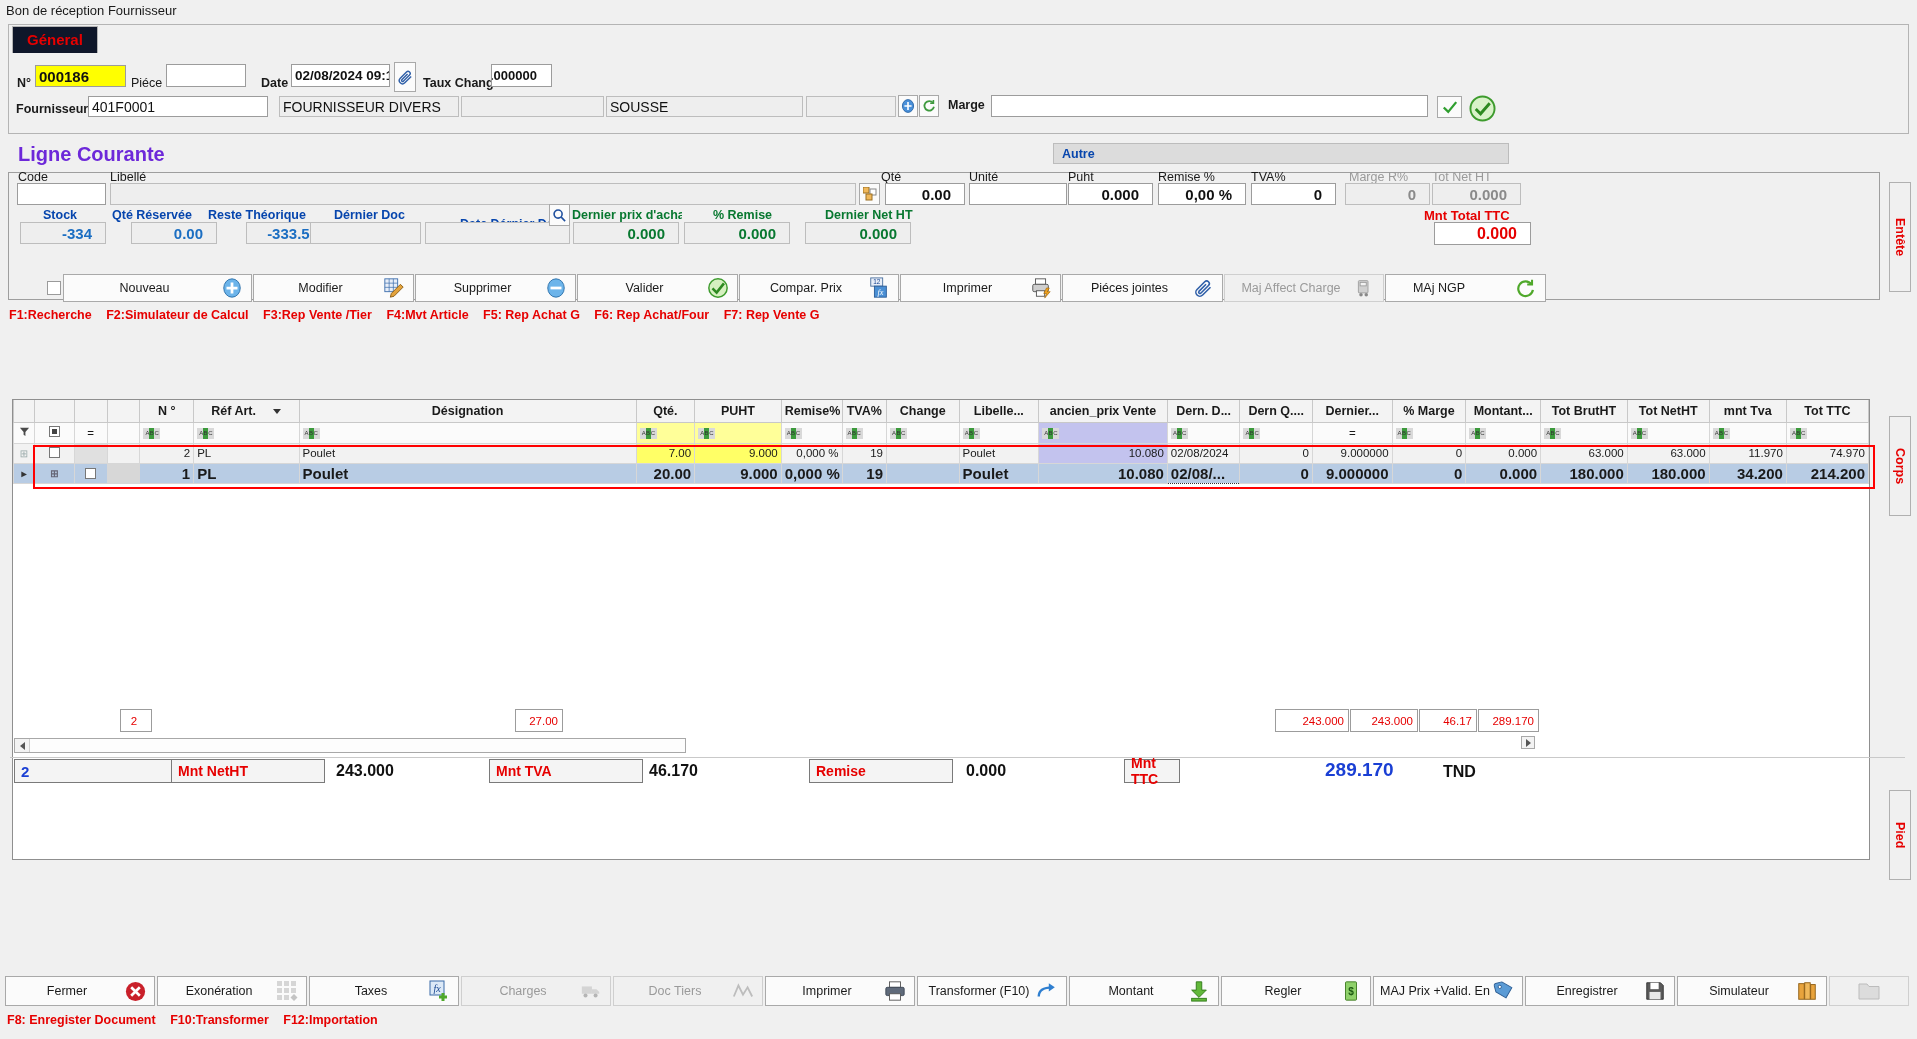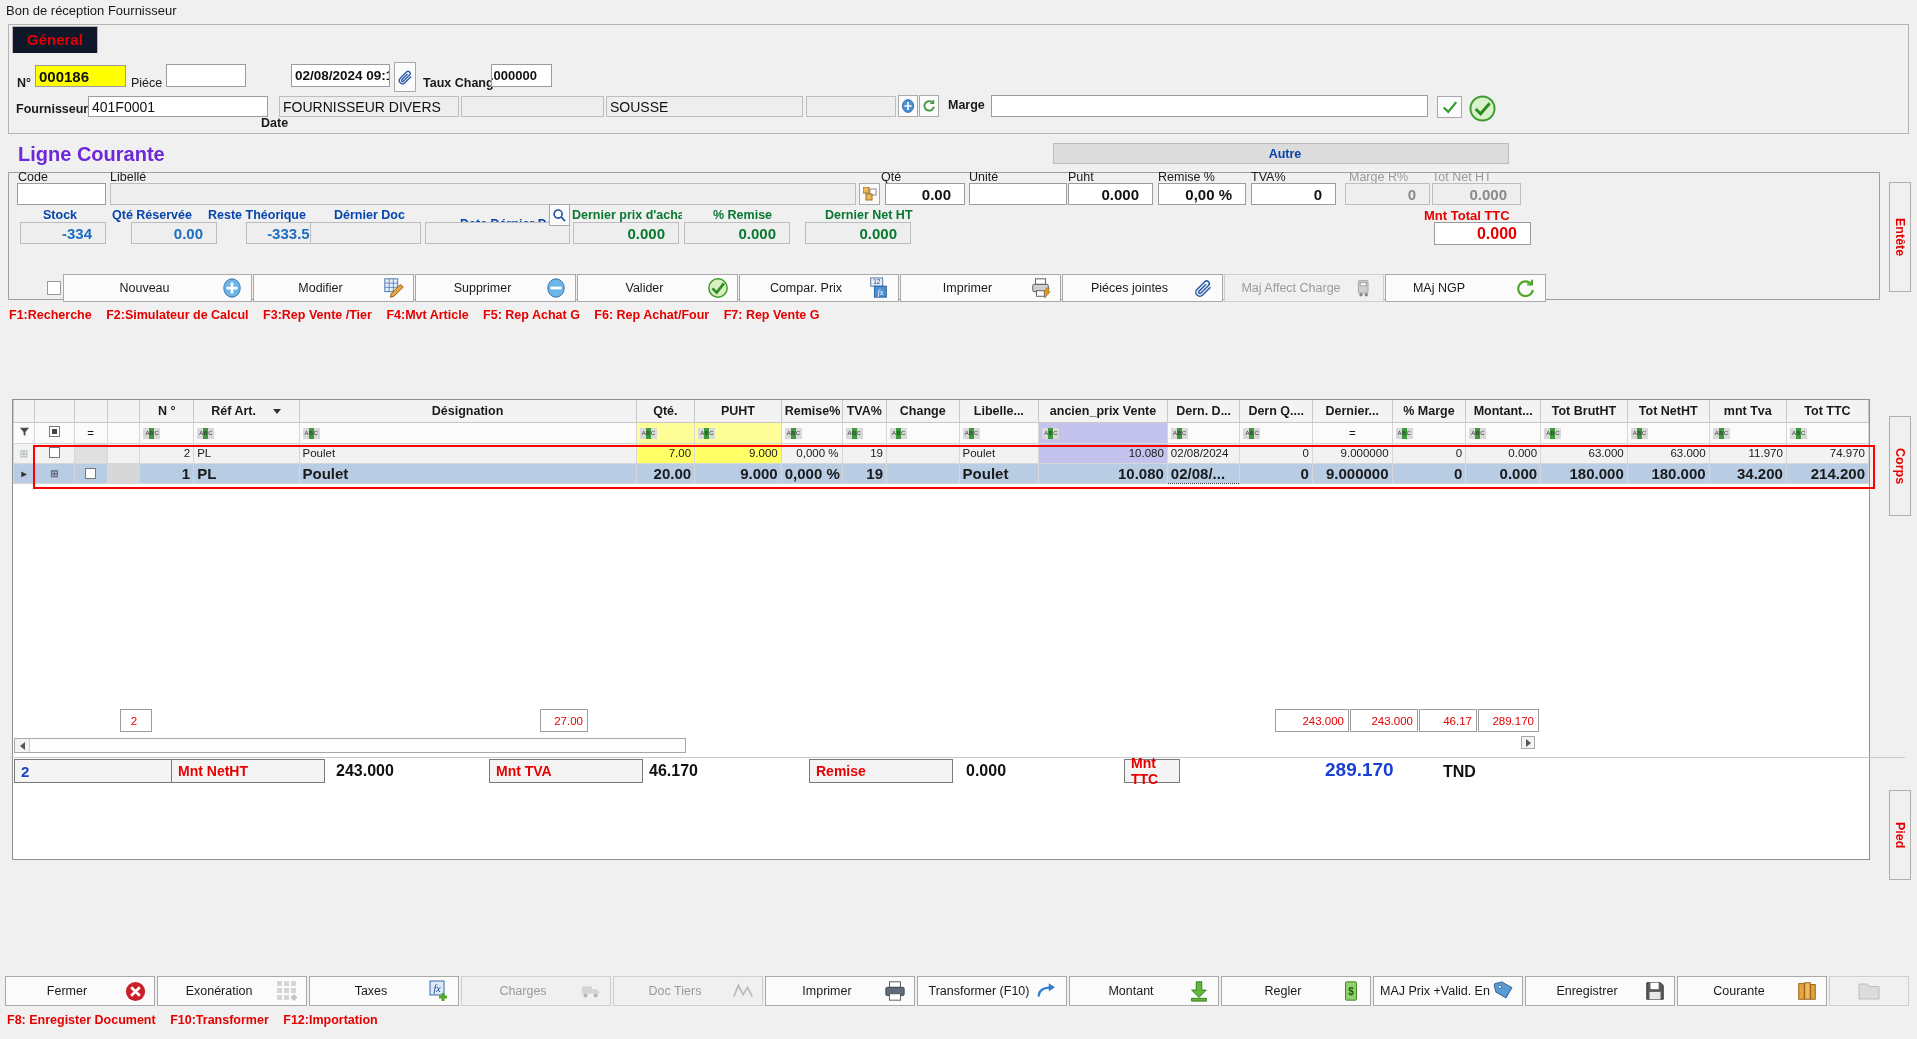--- a/index.html
+++ b/index.html
@@ -199,21 +199,21 @@
   <div class="panel" style="left:8px; top:24px; width:1901px; height:110px;">
   </div>
   <div class="tab" style="position:absolute; left:12px; top:26px;">Géneral</div>
 
   <div class="lbl b" style="left:17px; top:76px;">N°</div>
   <div class="inp yellow" style="left:35px; top:65px; width:91px; height:22px;">000186</div>
 
   <div class="lbl" style="left:131px; top:76px;">Piéce</div>
   <div class="inp" style="left:166px; top:64px; width:80px; height:23px;"></div>
 
-  <div class="lbl b" style="left:261px; top:76px;margin-top:40px;">Date</div>
+  <div class="lbl b" style="left:261px; top:76px;">Date</div>
   <div class="inp bold" style="left:291px; top:64px; width:99px; height:23px; font-size:13.5px;">02/08/2024 09:10:4</div>
 
   <div class="btn" style="left:394px; top:62px; width:22px; height:30px; padding:0;">
     <span class="ic">
       <svg width="17" height="17" viewBox="0 0 24 24" fill="none" stroke="#2f5fa8" stroke-width="2">
         <path d="M20 10.5 11 19.5a4.5 4.5 0 0 1-6.4-6.4l8.8-8.8a3 3 0 0 1 4.3 4.3l-8.8 8.8a1.5 1.5 0 0 1-2.1-2.1l8.1-8.1"></path>
       </svg>
     </span>
   </div>
 
@@ -258,21 +258,21 @@
     <svg width="27" height="27" viewBox="0 0 28 28">
       <circle cx="14" cy="14" r="12.5" fill="#d9f2c9" stroke="#3d9b2d" stroke-width="2"></circle>
       <path d="M7 14.5 12 19.5 21.5 8.5" fill="none" stroke="#2d8a20" stroke-width="3"></path>
     </svg>
   </div>
 
   <div class="panel" style="left:8px; top:172px; width:1872px; height:128px; border-color:#9e9e9e;">
   </div>
   <div class="lbl" style="left:18px; top:143px; font-size:20px; font-weight:bold; color:#6d28d9;">Ligne Courante</div>
 
-  <div class="stationbar" style="left:1053px; top:143px; width:456px; height:21px; padding-left:8px; color:#0645ad; font-weight:bold;justify-content:center;">
+  <div class="stationbar" style="left:1053px; top:143px; width:456px; height:21px; padding-left:8px; color:#0645ad; font-weight:bold;">
     <span>Autre</span>
   </div>
 
   <div class="lbl" style="left:18px; top:170px;">Code</div>
   <div class="inp" style="left:17px; top:183px; width:89px; height:22px;"></div>
 
   <div class="lbl" style="left:110px; top:170px;">Libellé</div>
   <div class="inp ro" style="left:110px; top:183px; width:746px; height:22px;"></div>
 
   <div class="btn" style="left:859px; top:183px; width:21px; height:22px; padding:0;">
@@ -597,21 +597,21 @@
           <td class="ta-r">34.200</td>
           <td class="ta-r">214.200</td>
         </tr>
       </tbody>
     </table>
   </div>
 
   <div class="redbox" style="left:33px; top:445px; width:1842px; height:44px;"></div>
 
   <div class="tot-field" style="left:120px; top:709px; width:32px; height:23px; justify-content:center;">2</div>
-  <div class="tot-field" style="left:540px; top:709px; width:48px; height:23px;">27.00</div>
+  <div class="tot-field" style="left:515px; top:709px; width:48px; height:23px;">27.00</div>
   <div class="tot-field" style="left:1275px; top:709px; width:74px; height:23px;">243.000</div>
   <div class="tot-field" style="left:1350px; top:709px; width:68px; height:23px;">243.000</div>
   <div class="tot-field" style="left:1419px; top:709px; width:58px; height:23px;">46.17</div>
   <div class="tot-field" style="left:1478px; top:709px; width:61px; height:23px;">289.170</div>
 
   <div style="position:absolute; left:1521px; top:736px; width:14px; height:13px; border:1px solid #a8a8a8; background:#f3f3f3; display:flex; align-items:center; justify-content:center;">
     <span class="tri-r"></span>
   </div>
 
   <div class="hscroll" style="left:14px; top:738px; width:672px; height:15px;">
@@ -761,21 +761,21 @@
     <span class="ic">
       <svg width="22" height="22" viewBox="0 0 24 24">
         <path d="M3 3h15l3 3v15H3z" fill="#5a5a5a" stroke="#333"></path>
         <rect x="7" y="3" width="9" height="7" fill="#fff"></rect>
         <rect x="6" y="13" width="12" height="8" fill="#e8e8e8"></rect>
       </svg>
     </span>
   </div>
 
   <div class="btn" style="left:1677px; top:976px; width:150px; height:30px;">
-    <span class="t">Courante</span>
+    <span class="t">Simulateur</span>
     <span class="ic">
       <svg width="22" height="22" viewBox="0 0 24 24">
         <rect x="3" y="4" width="6" height="17" fill="#e8a33c" stroke="#8d5c11"></rect>
         <rect x="9.5" y="3" width="6" height="18" fill="#f0b85a" stroke="#8d5c11"></rect>
         <rect x="16" y="5" width="5" height="16" fill="#e8a33c" stroke="#8d5c11"></rect>
       </svg>
     </span>
   </div>
 
   <div class="btn dis" style="left:1829px; top:976px; width:80px; height:30px;">

